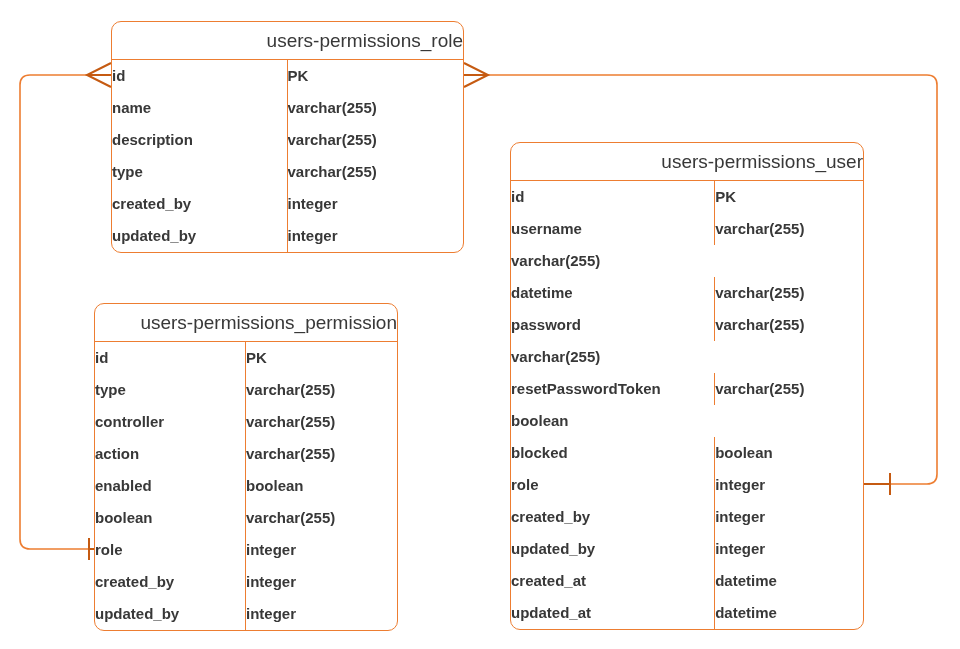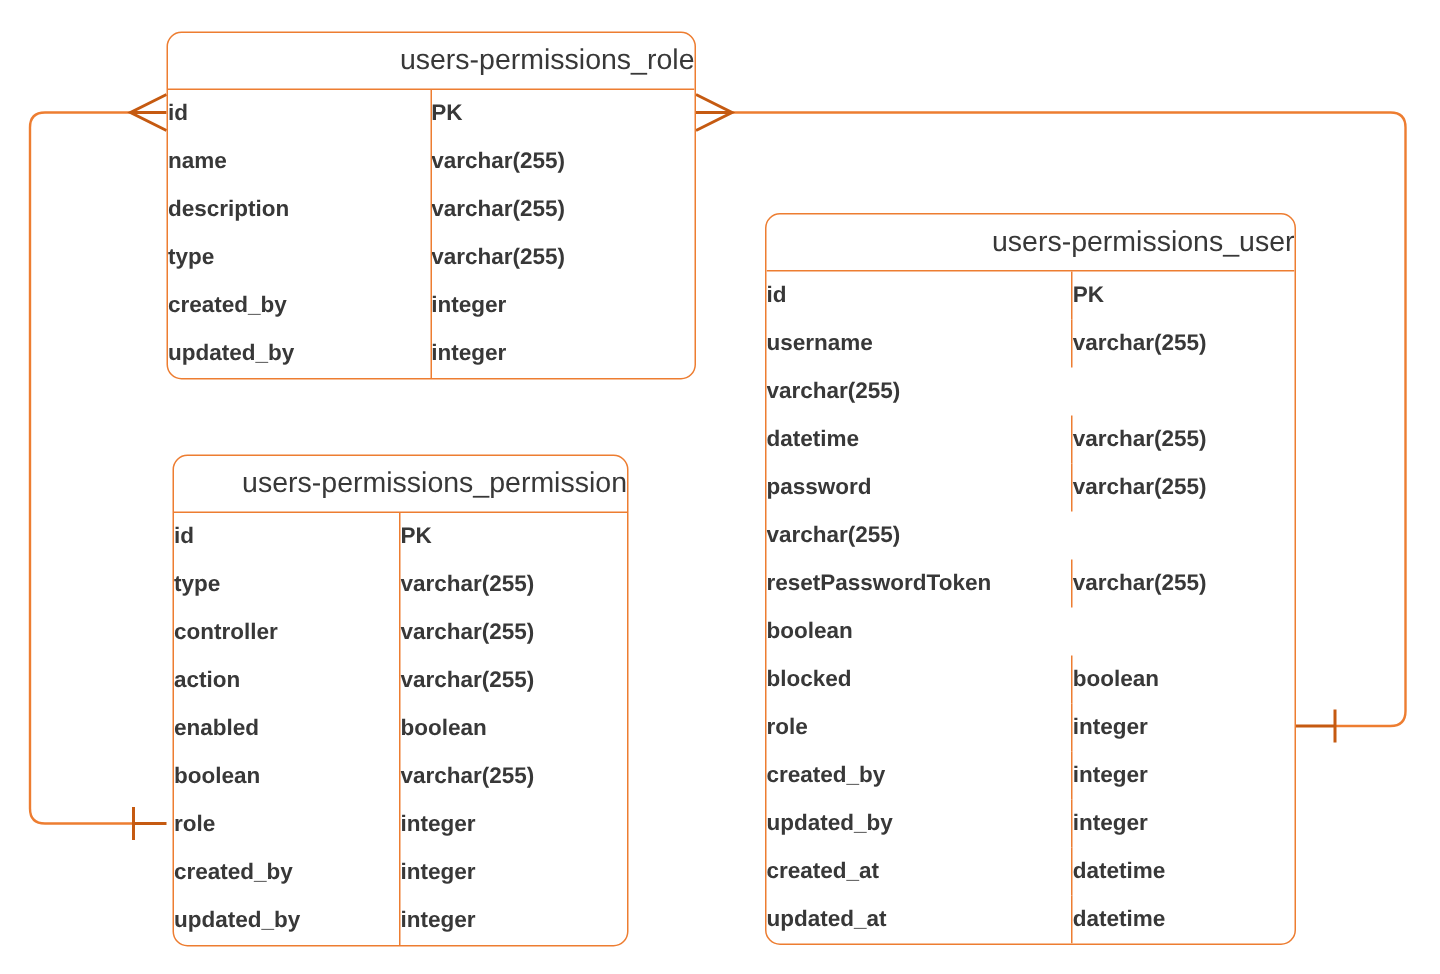--- a/index.html
+++ b/index.html
@@ -46,21 +46,21 @@
     font-size: 15px;
     text-align: left;
     white-space: nowrap;
     font-weight: bold;
   }
   .cell { overflow: hidden; }
   .cell-name { width: 50%; border-right: 1.6px solid var(--stroke); }
   .cell-type { flex: 1; }
   .split-58 .cell-name { width: 58%; }
   #table-role        { left: 111px; top: 21px;  width: 353px; }
-  #table-permission  { left: 115px; top: 303px; width: 304px; }
+  #table-permission  { left: 94px; top: 303px; width: 304px; }
   #table-user        { left: 510px; top: 142px; width: 354px; }
 </style>
 </head>
 <body>
 
 <svg id="edges" viewBox="0 0 960 649" xmlns="http://www.w3.org/2000/svg">
 
   <path class="edge-line" d="M 87 75 H 30 Q 20 75 20 85 V 539 Q 20 549 30 549 H 89"></path>
   <path class="edge-marker" d="M 111 63 L 87 75 L 111 87 M 87 75 H 111"></path>
   <path class="edge-marker" d="M 89 538 V 560 M 89 549 H 111"></path>

